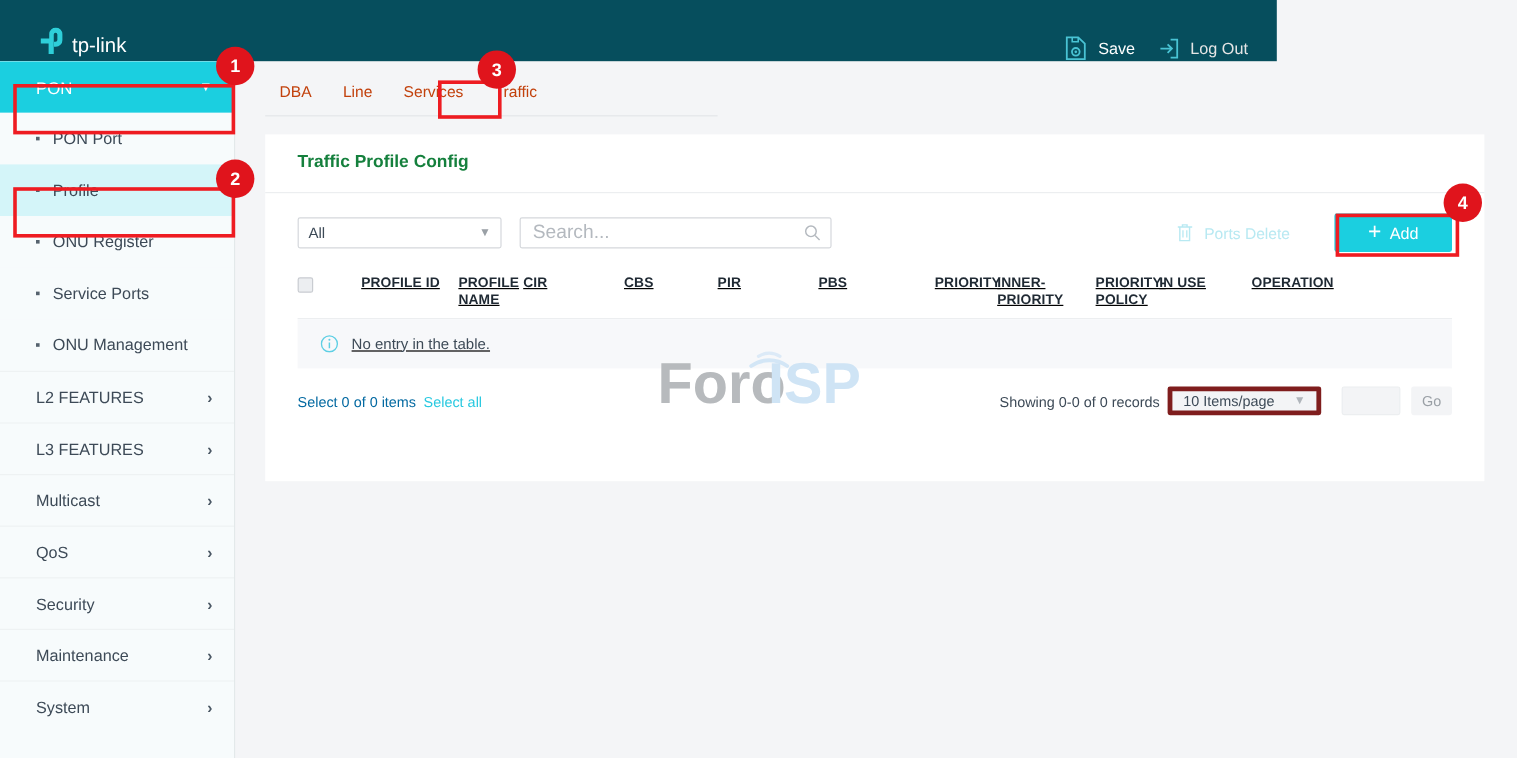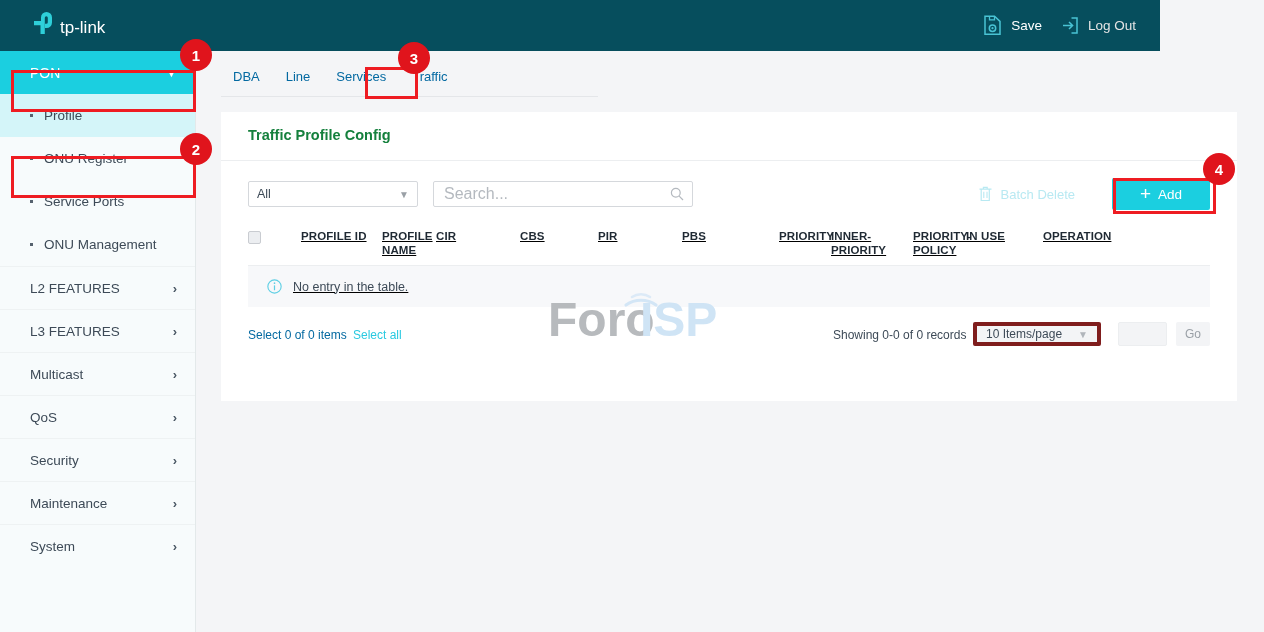--- a/index.html
+++ b/index.html
@@ -8,23 +8,23 @@
     width: 1264px; height: 632px;
     overflow: hidden;
     background: #f4f5f7;
     font-family: "Liberation Sans", sans-serif;
     -webkit-font-smoothing: antialiased;
   }
 
   
   #topbar {
     position: absolute; left: 0; top: 0;
-    width: 1160px; height: 51px;
+    width: 1064px; height: 51px;
     background: #064e5d;
-    display: flex; align-items: center;
+    display: flex; align-items: flex-end;
   }
   #logo { margin-left: 30px; display: flex; align-items: center; }
   #logo svg { display: block; }
   #header-actions {
     margin-left: auto; margin-right: 24px;
     display: flex; align-items: center; gap: 18px;
   }
   .hdr-item { display: flex; align-items: center; gap: 9px; cursor: pointer; }
   .hdr-label { font-size: 13.5px; }
   .save-label { color: #ffffff; }
@@ -75,21 +75,21 @@
 
   
   #tabbar {
     position: absolute; left: 221px; top: 68px;
     width: 377px; height: 29px;
     border-bottom: 1px solid #e4e6e9;
     display: flex; align-items: flex-start;
   }
   .tab {
     font-size: 13px;
-    color: #0369a1;
+    color: #c2410c;
     padding: 0 13px 8px 13px;
     cursor: pointer;
     line-height: 17px;
   }
   .tab:first-child { padding-left: 12px; }
 
   
   #panel {
     position: absolute; left: 221px; top: 112px;
     width: 1016px; height: 289px;
@@ -262,20 +262,24 @@
     </div>
   </div>
 </div>
 
 <div id="sidebar">
   <div class="nav-top">
     <span>PON</span>
     <span class="chev">▼</span>
   </div>
 
+  <div class="subitem">
+    <span class="dot"></span>
+    <span>PON Port</span>
+  </div>
   <div class="subitem active">
     <span class="dot"></span>
     <span>Profile</span>
   </div>
   <div class="subitem">
     <span class="dot"></span>
     <span>ONU Register</span>
   </div>
   <div class="subitem">
     <span class="dot"></span>
@@ -339,21 +343,21 @@
         <circle cx="5.8" cy="5.8" r="4.4" fill="none" stroke="#b4b9bf" stroke-width="1.2"></circle>
         <path d="M9.2 9.2 L13 13" stroke="#b4b9bf" stroke-width="1.2" fill="none"></path>
       </svg>
     </div>
 
     <div id="batch-delete">
       <svg width="15" height="16" viewBox="0 0 15 16">
         <path d="M1.5 3.2 H13.5 M3.2 3.2 V14.5 H11.3 V3.2 M5.4 3.2 V1.4 H9.2 V3.2" fill="none" stroke="#b8e9f2" stroke-width="1.2"></path>
         <path d="M5.8 5.8 V12 M9 5.8 V12" stroke="#b8e9f2" stroke-width="1.1"></path>
       </svg>
-      <span>Batch Delete</span>
+      <span>Ports Delete</span>
     </div>
 
     <div id="add-button">
       <span class="plus">+</span>
       <span>Add</span>
     </div>
   </div>
 
   <div id="table">
     <div id="thead">

